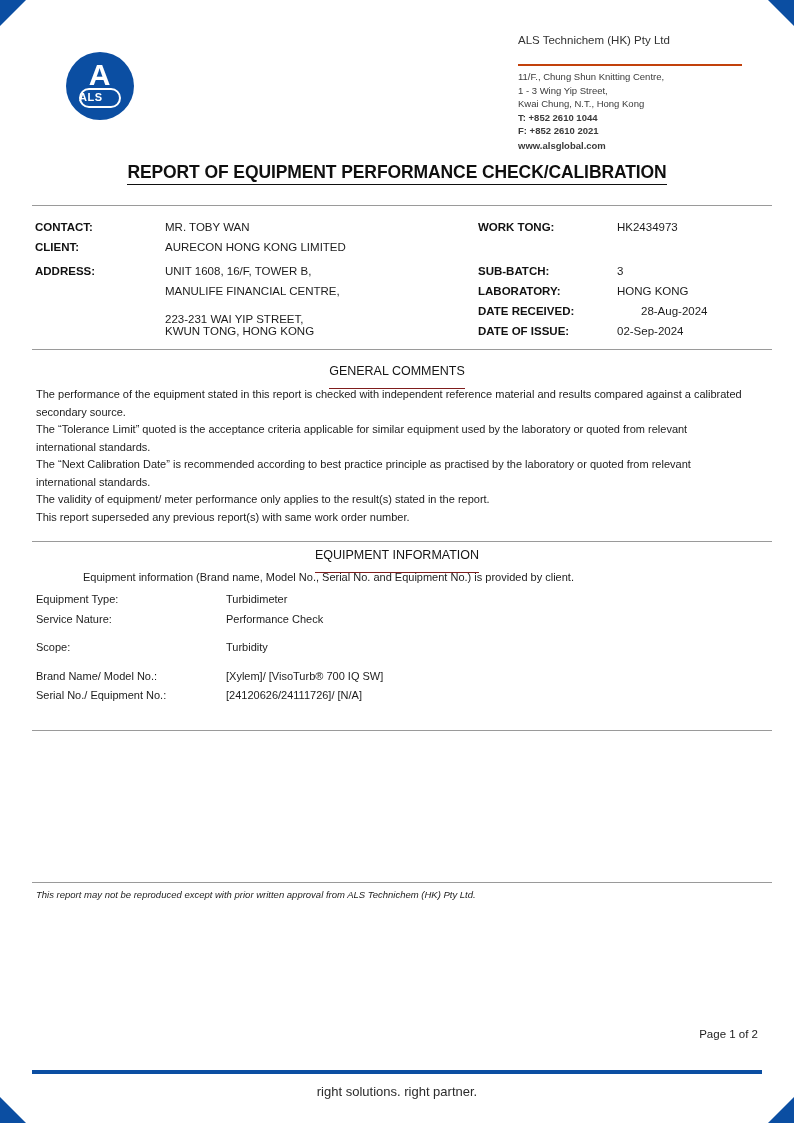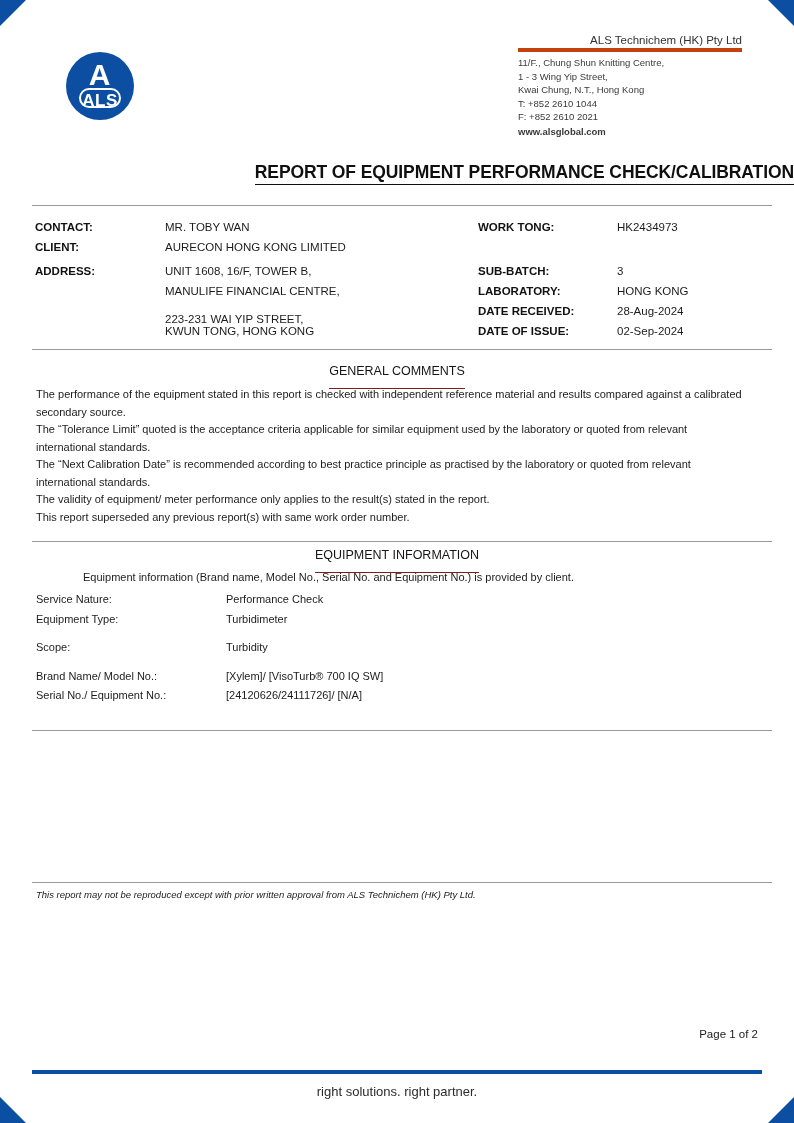--- a/index.html
+++ b/index.html
@@ -64,61 +64,61 @@
     height: 20px;
     border: 2px solid #ffffff;
     border-radius: 11px;
     box-sizing: border-box;
   }
   .logo-als {
     position: absolute;
     left: 13px;
     top: 39px;
     width: 42px;
-    text-align: center;
+    text-align: left;
     color: #ffffff;
-    font-size: 17px;
+    font-size: 11px;
     font-weight: bold;
     letter-spacing: 0.5px;
   }
 
   .addr-block {
     position: absolute;
     left: 518px;
     top: 0px;
     width: 224px;
   }
   .company-name {
     font-size: 11.5px;
     color: #333;
-    text-align: right;
-    padding-bottom: 2px;
-    border-bottom: 4px solid #c2410c;
+    text-align: left;
+    padding-bottom: 18px;
+    border-bottom: 2px solid #c2410c;
     margin-bottom: 4px;
   }
   .addr-line {
     font-size: 9.5px;
     color: #3a3a3a;
     line-height: 13.5px;
   }
   .addr-line.bold {
-    font-weight: normal;
+    font-weight: bold;
   }
   .addr-line.web {
     font-weight: bold;
     padding-top: 1px;
   }
 
   
   .report-title {
     position: absolute;
     left: 0;
     top: 162px;
     width: 794px;
-    text-align: right;
+    text-align: center;
     font-size: 17.5px;
     font-weight: bold;
     color: #0f0f0f;
     letter-spacing: -0.1px;
   }
   .report-title span {
     border-bottom: 1.4px solid #0f0f0f;
     padding-bottom: 2px;
   }
 
@@ -355,21 +355,21 @@
     <div class="val col-a-val" style="top:92px;">223-231 WAI YIP STREET,</div>
     <div class="val col-a-val" style="top:104px;">KWUN TONG, HONG KONG</div>
 
     <div class="lbl col-b-lbl" style="top:0px;">WORK TONG:</div>
     <div class="val col-b-val" style="top:0px;">HK2434973</div>
     <div class="lbl col-b-lbl" style="top:44px;">SUB-BATCH:</div>
     <div class="val col-b-val" style="top:44px;">3</div>
     <div class="lbl col-b-lbl" style="top:64px;">LABORATORY:</div>
     <div class="val col-b-val" style="top:64px;">HONG KONG</div>
     <div class="lbl col-b-lbl" style="top:84px;">DATE RECEIVED:</div>
-    <div class="val col-b-val" style="top:84px;">28-Aug-2024</div>
+    <div class="val col-b-val" style="top:84px;margin-left:24px;">28-Aug-2024</div>
     <div class="lbl col-b-lbl" style="top:104px;">DATE OF ISSUE:</div>
     <div class="val col-b-val" style="top:104px;">02-Sep-2024</div>
   </div>
 
   <div class="hr" style="top:349px;"></div>
 
   <div class="section-head" style="top:364px;">
     <span>GENERAL COMMENTS</span>
   </div>
 
@@ -384,26 +384,26 @@
   <div class="hr" style="top:541px;"></div>
 
   <div class="section-head" style="top:548px;">
     <span>EQUIPMENT INFORMATION</span>
   </div>
 
   <div class="eq-intro">Equipment information (Brand name, Model No., Serial No. and Equipment No.) is provided by client.</div>
 
   <div class="eq-table">
     <div class="eq-row">
+      <span class="k">Equipment Type:</span>
+      <span class="v">Turbidimeter</span>
+    </div>
+    <div class="eq-row">
       <span class="k">Service Nature:</span>
       <span class="v">Performance Check</span>
-    </div>
-    <div class="eq-row">
-      <span class="k">Equipment Type:</span>
-      <span class="v">Turbidimeter</span>
     </div>
     <div class="eq-gap"></div>
     <div class="eq-row">
       <span class="k">Scope:</span>
       <span class="v">Turbidity</span>
     </div>
     <div class="eq-gap"></div>
     <div class="eq-row">
       <span class="k">Brand Name/ Model No.:</span>
       <span class="v">[Xylem]/ [VisoTurb® 700 IQ SW]</span>

